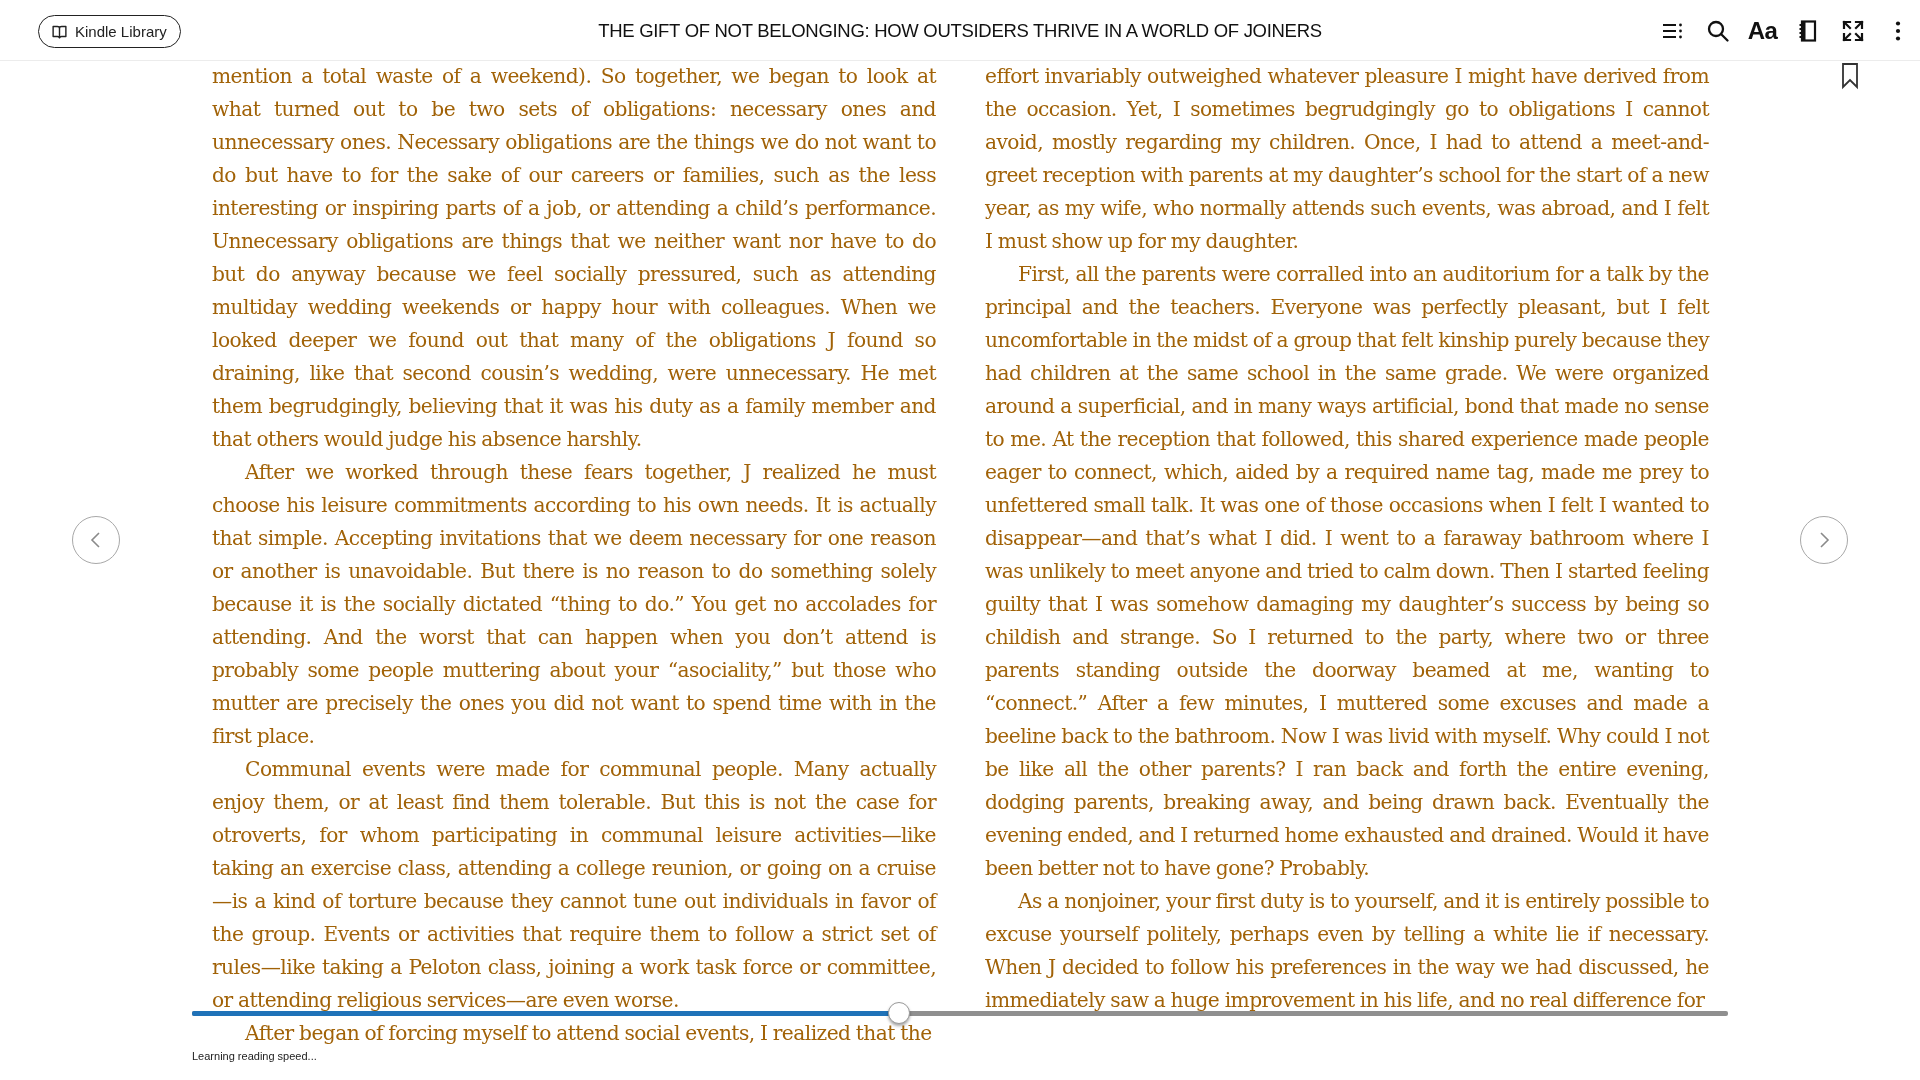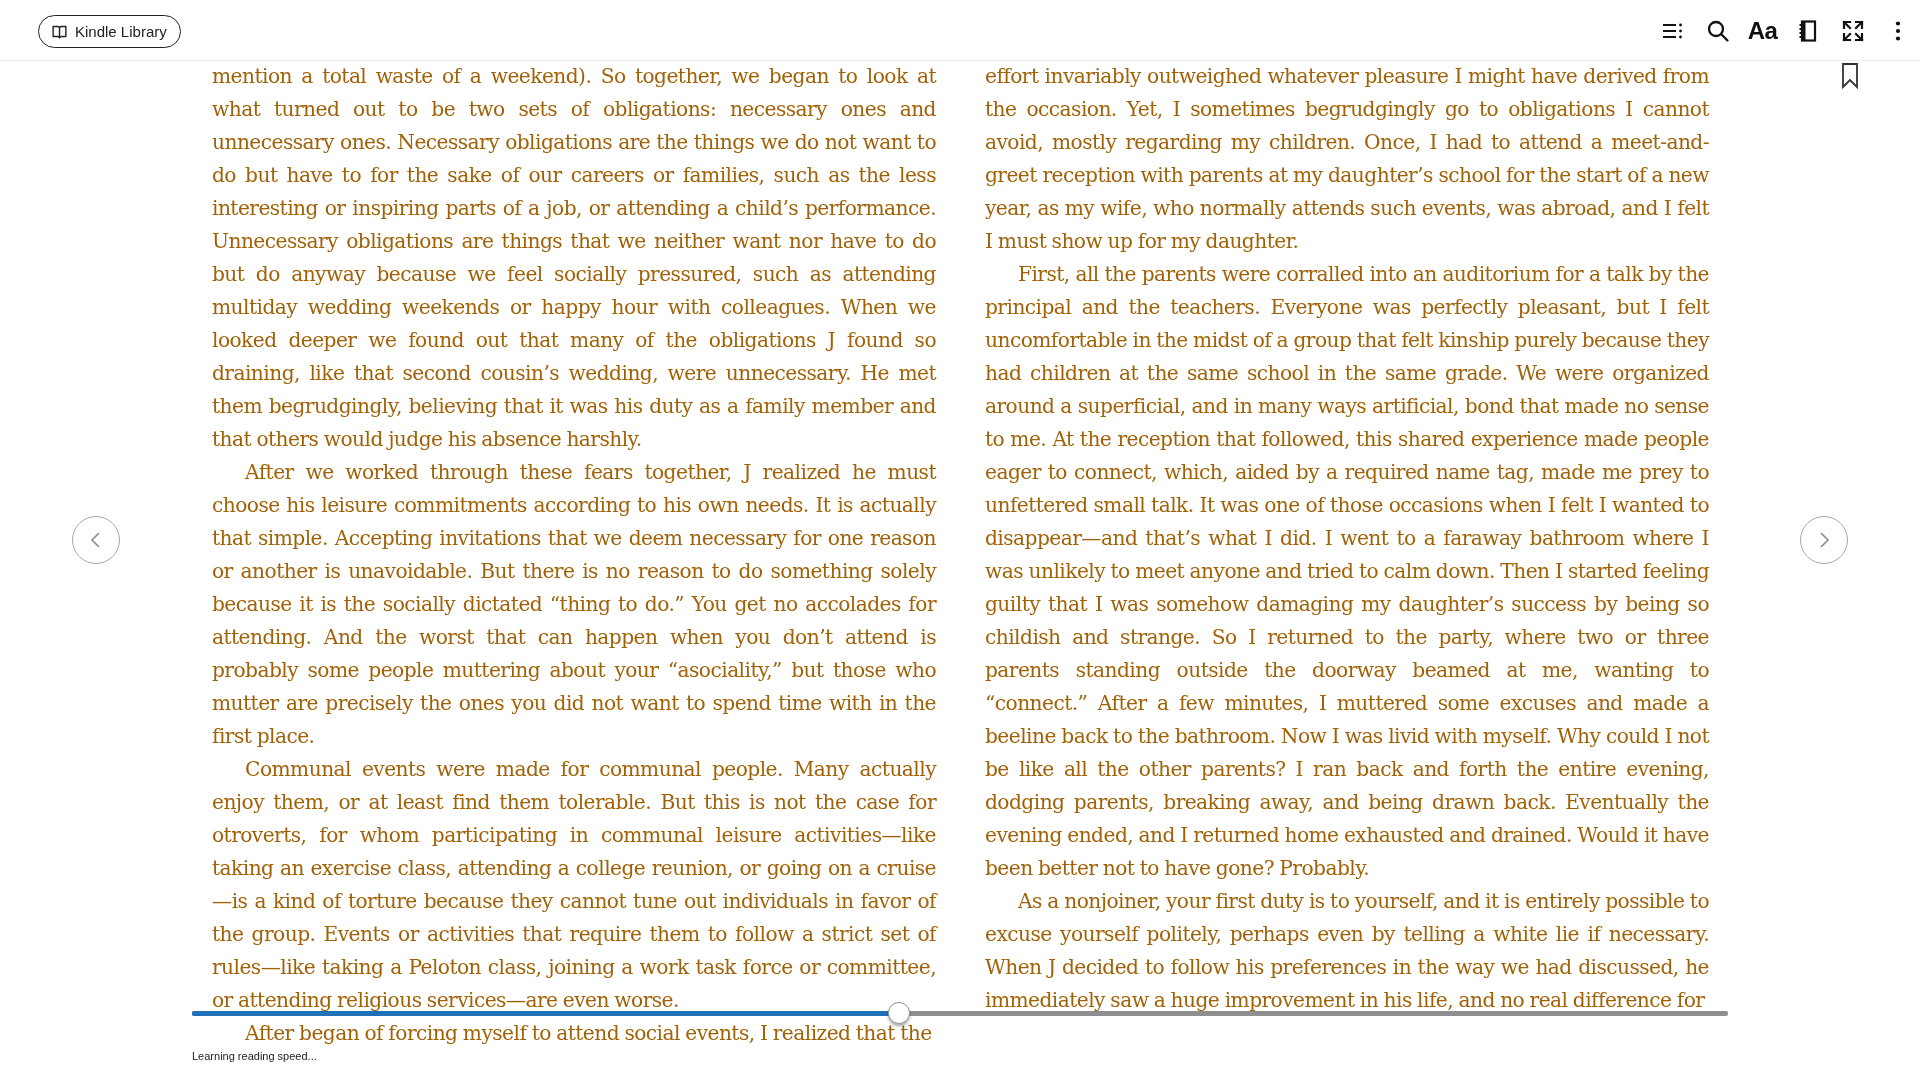--- a/index.html
+++ b/index.html
@@ -86,20 +86,21 @@
 
 <div class="topbar">
   <div class="library-btn">
     <svg viewBox="0 0 24 24" fill="none" stroke="#222" stroke-width="2" stroke-linejoin="round">
       <path d="M3 5 L3 19 L9 19 Q12 19 12 21 Q12 19 15 19 L21 19 L21 5 L15 5 Q12 5 12 7 Q12 5 9 5 Z"></path>
       <path d="M12 7 L12 21"></path>
     </svg>
     <span>Kindle Library</span>
   </div>
 
+  <div class="book-title">THE GIFT OF NOT BELONGING: HOW OUTSIDERS THRIVE IN A WORLD OF JOINERS</div>
 
   <div class="toolbar">
     <div class="tool">
       <svg viewBox="0 0 24 24">
         <rect x="2" y="5" width="13" height="2" fill="#111"></rect>
         <rect x="2" y="11" width="13" height="2" fill="#111"></rect>
         <rect x="2" y="17" width="13" height="2" fill="#111"></rect>
         <circle cx="19.5" cy="6" r="1.4" fill="#111"></circle>
         <circle cx="19.5" cy="12" r="1.4" fill="#111"></circle>
         <circle cx="19.5" cy="18" r="1.4" fill="#111"></circle>

